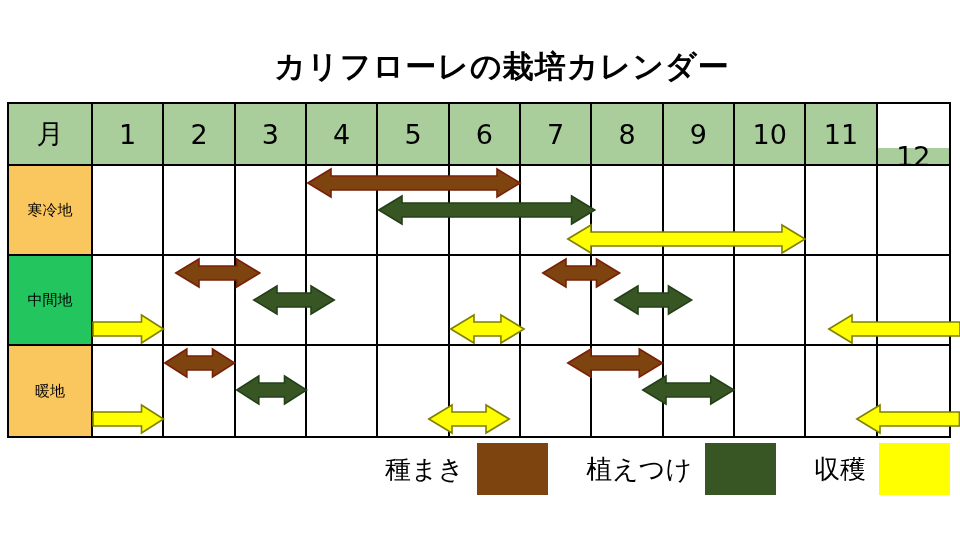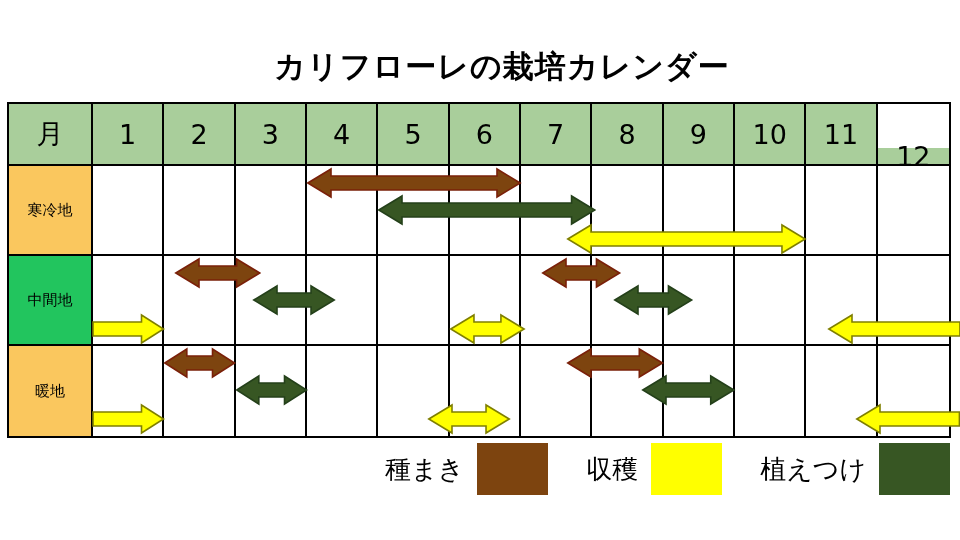--- a/index.html
+++ b/index.html
@@ -100,26 +100,26 @@
     <div class="cell data last-row" style="background: rgb(255, 255, 255);"></div>
     <div class="cell data last-col last-row" style="background: rgb(255, 255, 255);"></div>
   </div>
 
 <div class="legend">
   <div class="legend-item">
     <span class="legend-label">種まき</span>
     <span class="legend-swatch" style="background: rgb(125, 68, 15);"></span>
   </div>
   <div class="legend-item">
+    <span class="legend-label">植えつけ</span>
+    <span class="legend-swatch" style="background: rgb(55, 86, 35);"></span>
+  </div>
+  <div class="legend-item">
     <span class="legend-label">収穫</span>
     <span class="legend-swatch" style="background: rgb(255, 255, 0);"></span>
-  </div>
-  <div class="legend-item">
-    <span class="legend-label">植えつけ</span>
-    <span class="legend-swatch" style="background: rgb(55, 86, 35);"></span>
   </div>
 </div>
 
 <svg class="arrow" width="213.99900000000002" height="30" viewBox="0 0 213.99900000000002 30" style="left: 306.999px; top: 168px;">
     <polygon points="0.8,15 24,1 24,8 189.99900000000002,8 189.99900000000002,1 213.199,15 189.99900000000002,29 189.99900000000002,22 24,22 24,29" fill="#7D440F" stroke="#7A2009" stroke-width="1.6"></polygon>
   </svg>
 <svg class="arrow" width="217.56565000000012" height="30" viewBox="0 0 217.56565000000012 30" style="left: 378.332px; top: 195px;">
     <polygon points="0.8,15 24,1 24,8 193.56565000000012,8 193.56565000000012,1 216.7656500000001,15 193.56565000000012,29 193.56565000000012,22 24,22 24,29" fill="#375623" stroke="#24401A" stroke-width="1.6"></polygon>
   </svg>
 <svg class="arrow" width="238.9655499999999" height="30" viewBox="0 0 238.9655499999999 30" style="left: 567.364px; top: 224px;">

